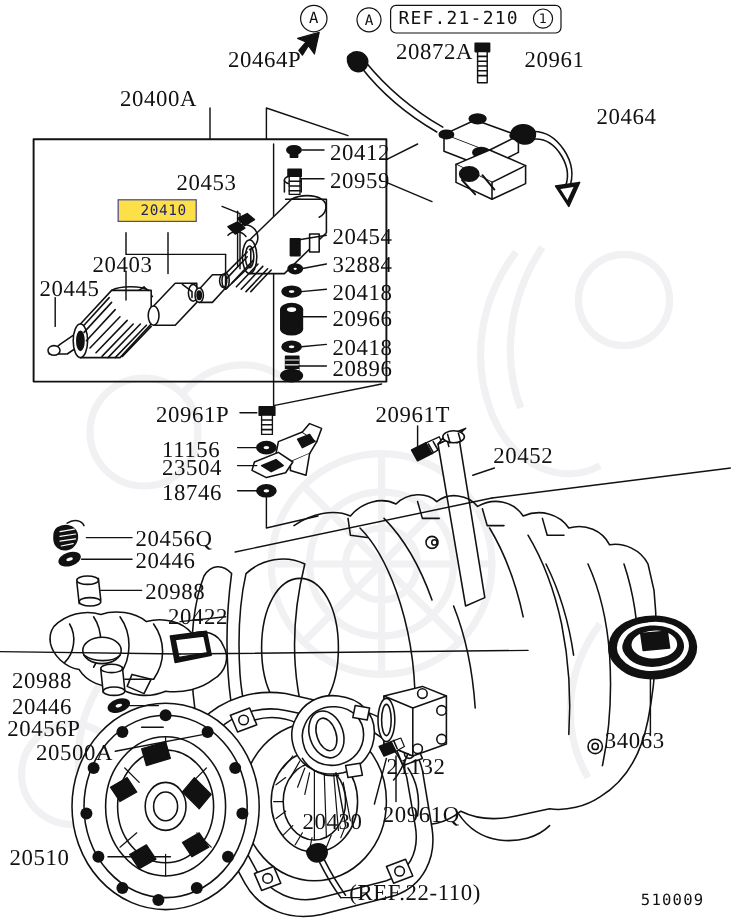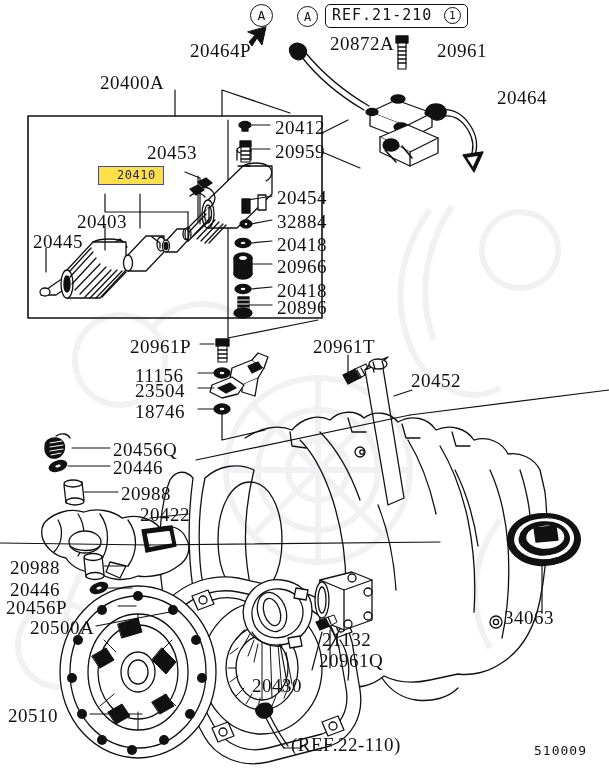--- a/index.html
+++ b/index.html
@@ -562,20 +562,20 @@
   <div class="lbl" style="left:121px;top:484px;">20988</div>
   <div class="lbl" style="left:140px;top:505px;">20422</div>
 
   <div class="lbl" style="left:10px;top:558px;">20988</div>
   <div class="lbl" style="left:10px;top:580px;">20446</div>
   <div class="lbl" style="left:6px;top:598px;">20456P</div>
   <div class="lbl" style="left:8px;top:618px;margin-left:22px;">20500A</div>
   <div class="lbl" style="left:8px;top:706px;">20510</div>
 
   <div class="lbl" style="left:322px;top:630px;">21132</div>
-  <div class="lbl" style="left:283px;top:651px;padding-left:36px;">20961Q</div>
+  <div class="lbl" style="left:283px;top:670px;padding-left:36px;">20961Q</div>
   <div class="lbl" style="left:252px;top:676px;">20430</div>
   <div class="lbl" style="left:504px;top:608px;">34063</div>
 
   <div class="lbl" style="left:291px;top:735px;">(REF.22-110)</div>
   <div class="diagid" style="left:497px;top:743px;margin-left:37px;">510009</div>
 
 </div>
 
 </body></html>

